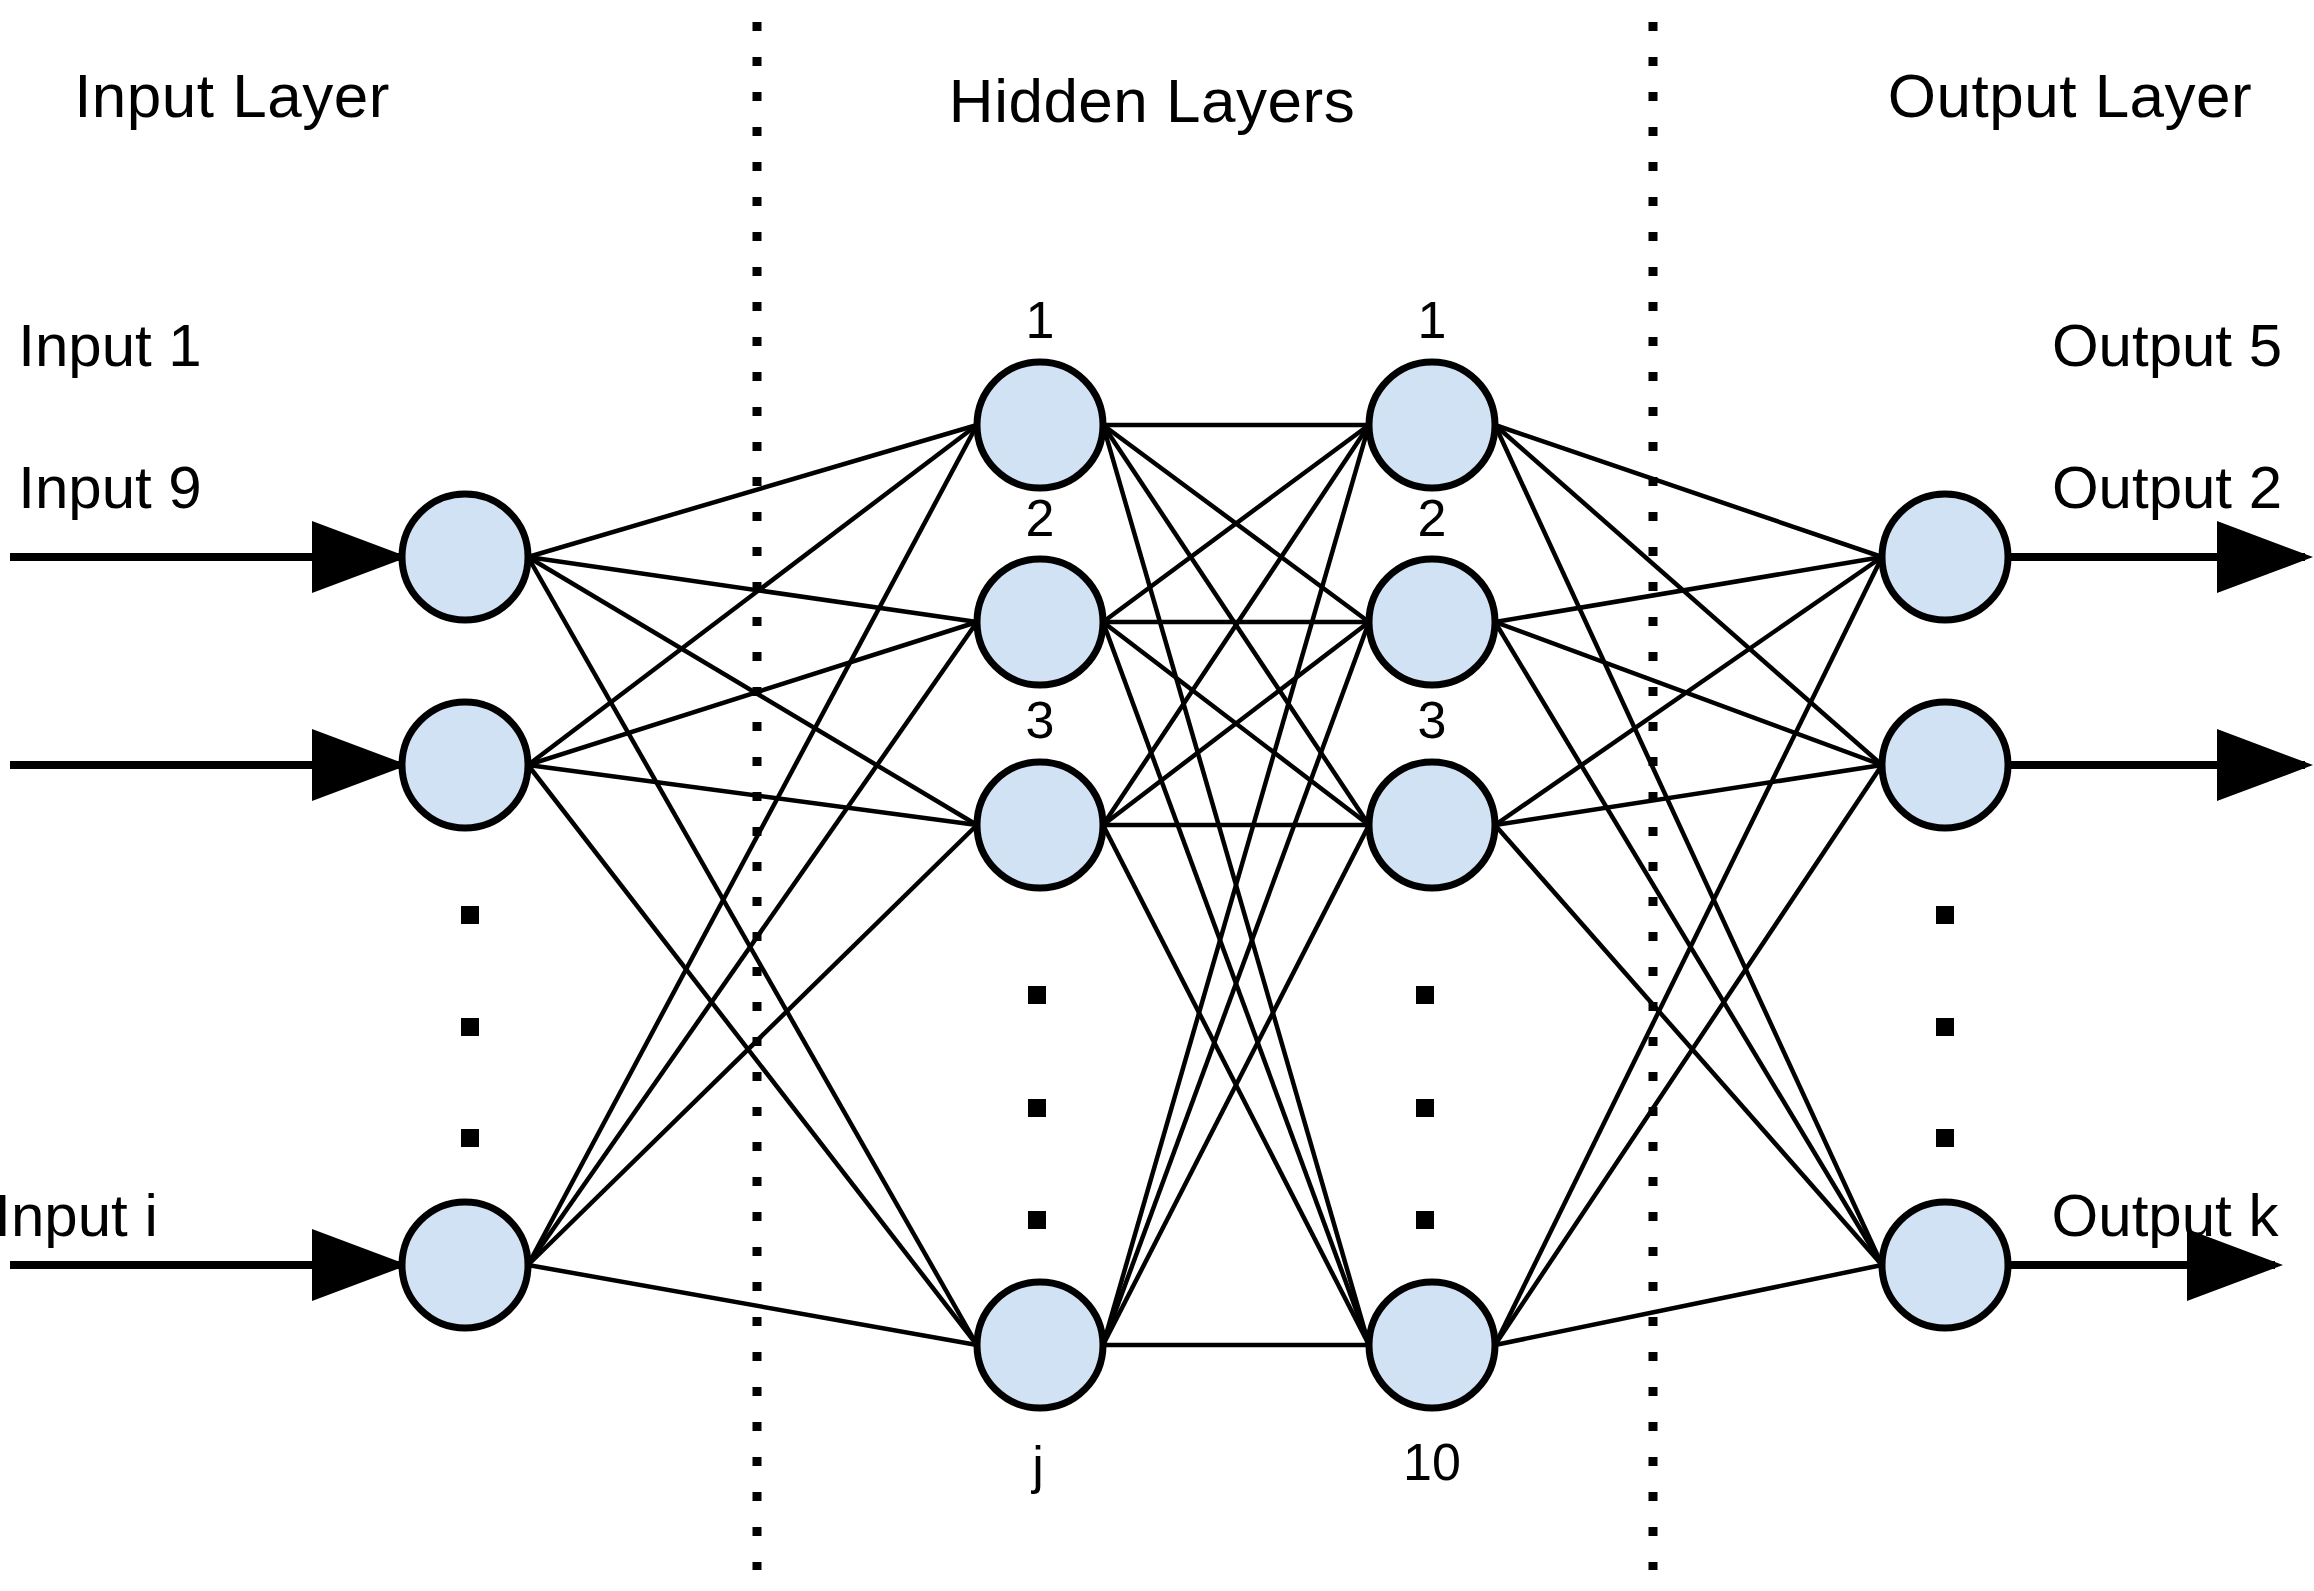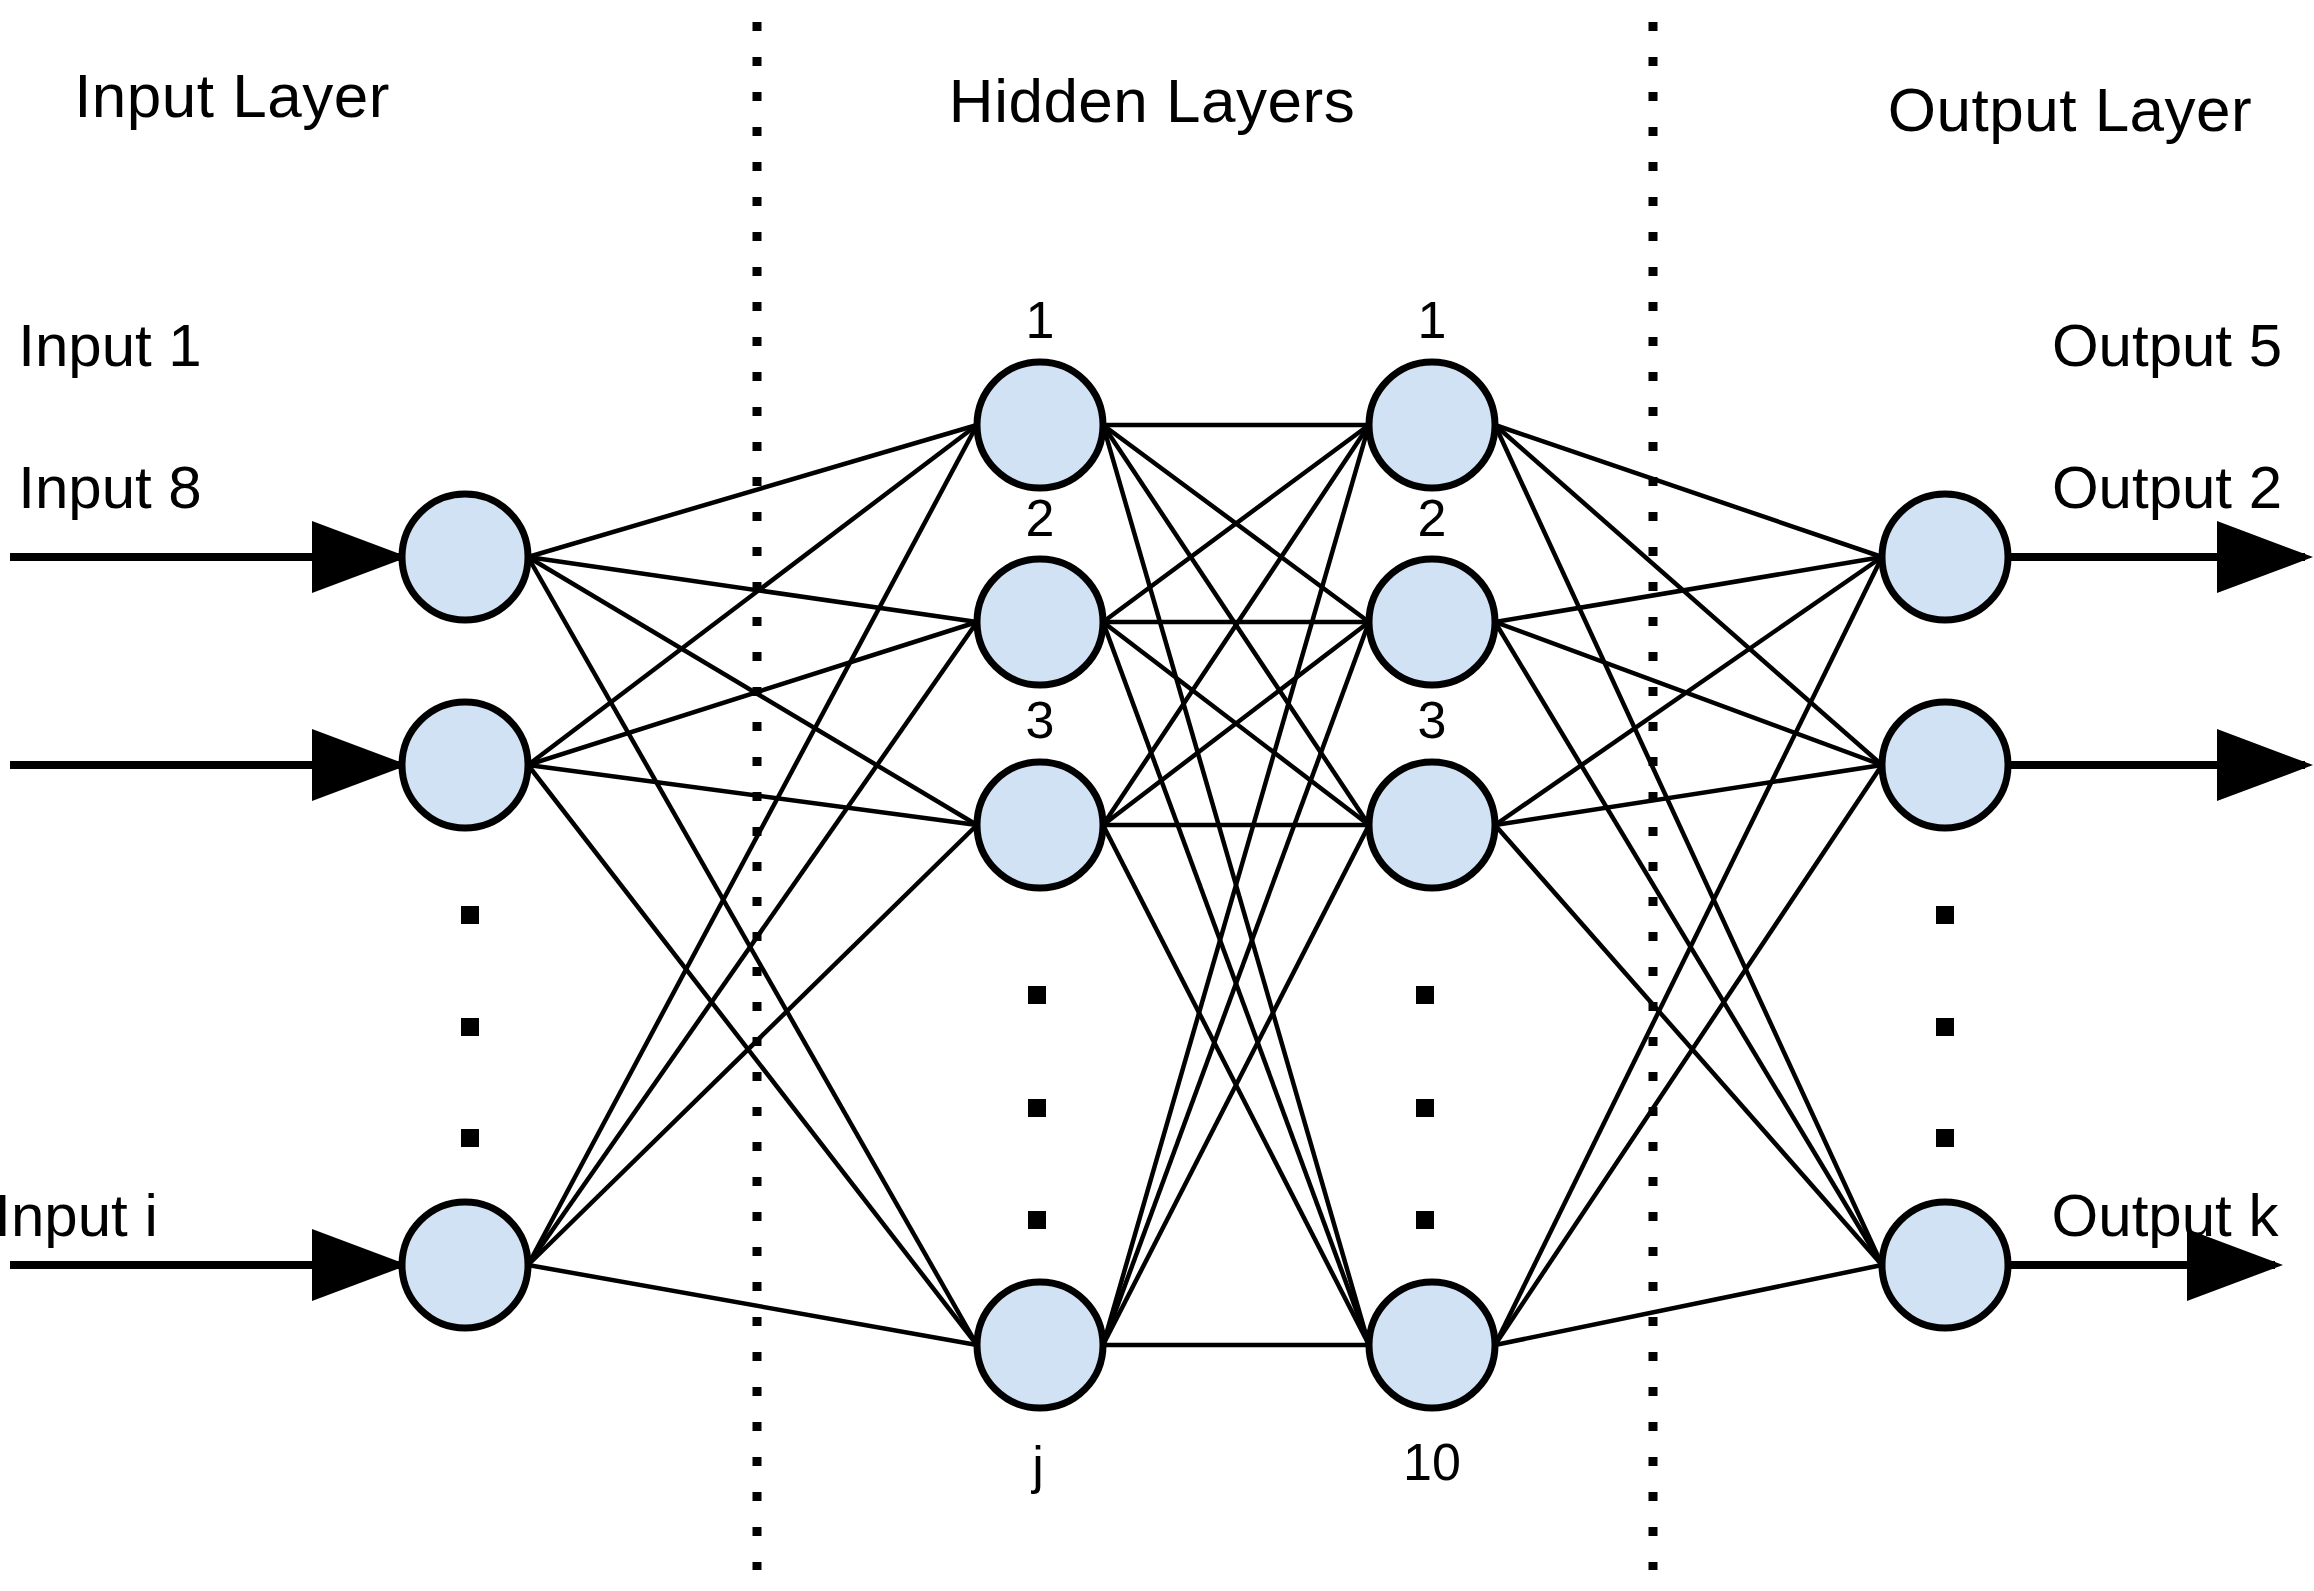--- a/index.html
+++ b/index.html
@@ -139,25 +139,25 @@
         <rect x="1416" y="1099" width="18" height="18" fill="#000000"></rect>
         <rect x="1416" y="1211" width="18" height="18" fill="#000000"></rect>
         <rect x="1936" y="906" width="18" height="18" fill="#000000"></rect>
         <rect x="1936" y="1018" width="18" height="18" fill="#000000"></rect>
         <rect x="1936" y="1129" width="18" height="18" fill="#000000"></rect>
       </g>
   </svg>
 
   <div class="layer-title" id="title-input" style="left: 220px; top: 95px; margin-left: 12px;">Input Layer</div>
   <div class="layer-title" id="title-hidden" style="left: 1152px; top: 100px; text-align: center;">Hidden Layers</div>
-  <div class="layer-title" id="title-output" style="left: 2070px; top: 109px; text-align: right;">Output Layer</div>
+  <div class="layer-title" id="title-output" style="left: 2070px; top: 95px; text-align: right;">Output Layer</div>
 
   <div id="text-overlay">
       <div class="io-label" style="left: 110px; top: 345px;">Input 1</div>
-      <div class="io-label" style="left: 110px; top: 487px;">Input 8</div>
+      <div class="io-label" style="left: 110px; top: 487px;">Input 9</div>
       <div class="io-label" style="left: 76px; top: 1215px;">Input i</div>
       <div class="node-label" style="left: 1040px; top: 320px;">1</div>
       <div class="node-label" style="left: 1040px; top: 518px;">2</div>
       <div class="node-label" style="left: 1040px; top: 720px;">3</div>
       <div class="node-label" style="left: 1038px; top: 1465px;">j</div>
       <div class="node-label" style="left: 1432px; top: 320px;">1</div>
       <div class="node-label" style="left: 1432px; top: 518px;">2</div>
       <div class="node-label" style="left: 1432px; top: 720px;">3</div>
       <div class="node-label" style="left: 1432px; top: 1462px;">10</div>
       <div class="io-label" style="left: 2167px; top: 345px;">Output 5</div>

